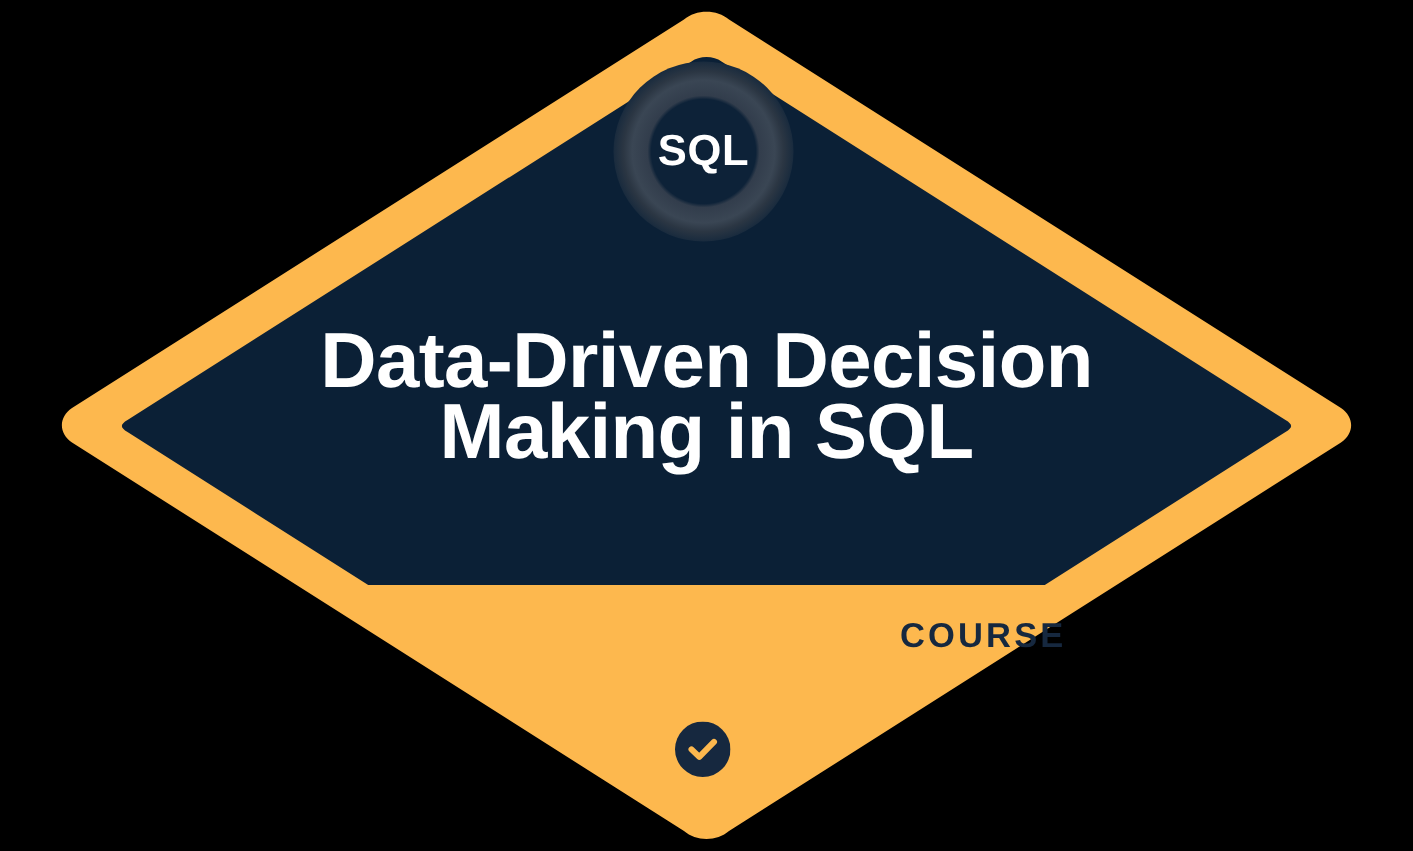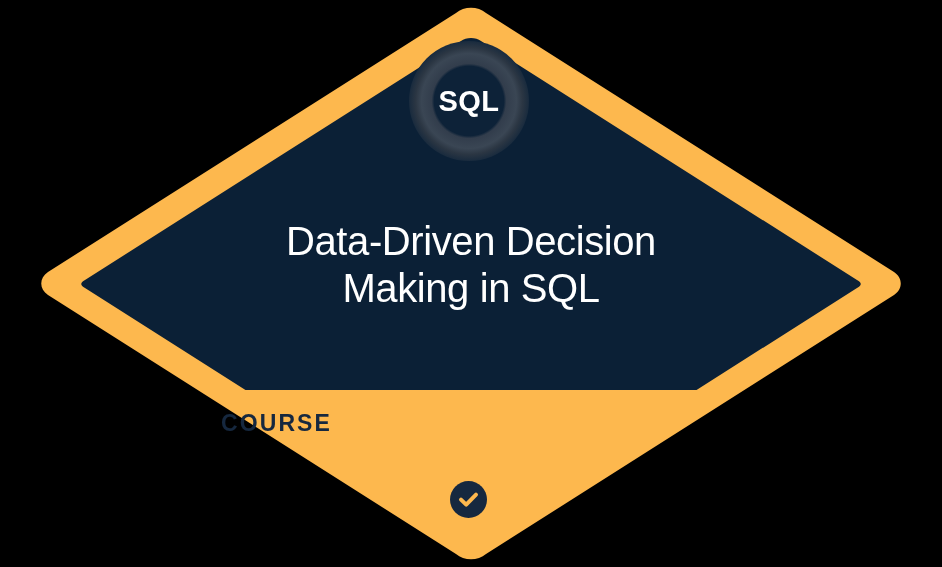--- a/index.html
+++ b/index.html
@@ -83,35 +83,35 @@
   }
 
   
   #course-title {
     position: absolute;
     left: 121px;
     top: 218px;
     width: 700px;
     text-align: center;
     color: #ffffff;
-    font-size: 40px;
+    font-size: 52px;
     line-height: 47px;
-    font-weight: normal;
+    font-weight: bold;
     letter-spacing: -0.4px;
     font-family: "Liberation Sans", sans-serif;
     white-space: pre-line;
   }
 
   
   #completion-block {
     position: absolute;
-    left: 221px;
+    left: 211px;
     top: 406px;
     width: 500px;
-    text-align: left;
+    text-align: right;
   }
   .completion-line {
     color: #16283f;
     font-size: 23px;
     line-height: 35px;
     font-weight: bold;
     letter-spacing: 2.1px;
     font-family: "Liberation Sans", sans-serif;
   }
 

